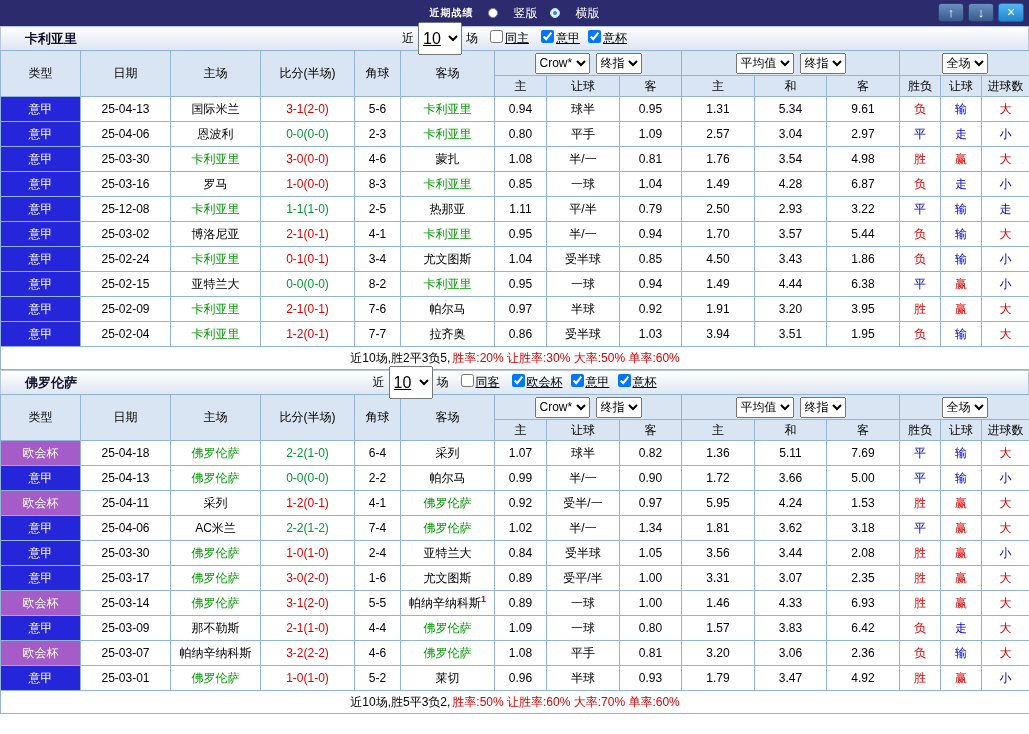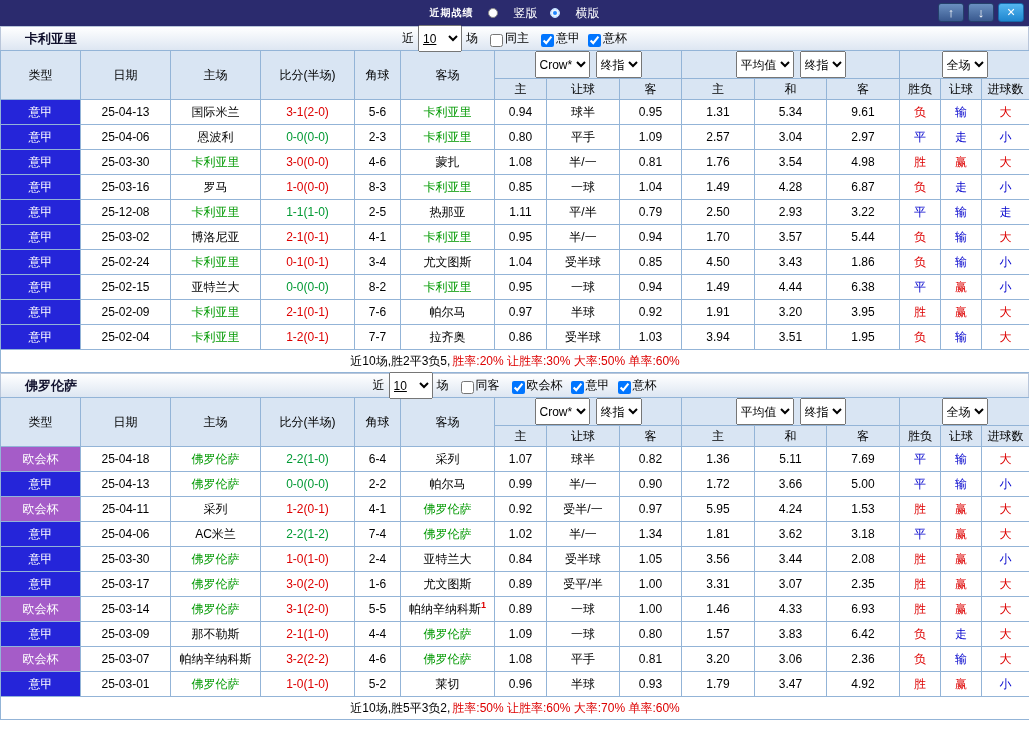--- a/index.html
+++ b/index.html
@@ -20,33 +20,33 @@
   .dot{width:10px;height:10px;border-radius:50%;background:#fff;border:1px solid #888;display:inline-block;}
   .dot.on{background:#1f86ff;border:1px solid #cfe4ff;box-shadow:inset 0 0 0 2px #eaf4ff;}
   .tb-buttons{position:absolute;right:5px;top:3px;display:flex;gap:4px;}
   .tb-btn{width:26px;height:19px;background:linear-gradient(#6a8fc0,#39598f);border:1px solid #24406b;border-radius:3px;color:#fff;text-align:center;line-height:17px;font-size:13px;cursor:pointer;}
   .tb-btn.tb-close{background:linear-gradient(#54b6f0,#1f86cf);border-color:#1668a8;font-size:14px;}
 
   
   .section-bar{height:24px;position:relative;display:flex;align-items:center;justify-content:center;background:linear-gradient(#ffffff,#dde6f2);border:1px solid #b9c6da;border-bottom:none;}
   .team-name{position:absolute;left:24px;font-size:13px;font-weight:bold;color:#10102c;}
   .filters{display:flex;align-items:center;gap:4px;}
-  .filters select{font-size:12px;height:27px;text-decoration:underline;}
+  .filters select{font-size:16px;height:33px;text-decoration:underline;}
   .count-select{width:44px;}
-  label.cb{display:flex;align-items:flex-end;margin-left:8px;cursor:pointer;}
+  label.cb{display:flex;align-items:flex-start;margin-left:8px;cursor:pointer;text-decoration:underline;}
   label.cb input{width:13px;height:13px;margin:0 2px 0 0;}
   .league-filters{display:flex;align-items:center;}
 
   
   table.grid{border-collapse:collapse;table-layout:fixed;width:1029px;}
   .grid th,.grid td{border:1px solid var(--grid-border);text-align:center;padding:0;white-space:nowrap;overflow:hidden;font-size:12px;font-weight:normal;}
   .grid thead th{background:var(--header-bg);color:#000;}
   .grid thead tr.grp-row th{height:25px;}
   .grid thead tr.sub-row th{height:21px;}
-  .grid thead select{font-size:12px;height:27px;margin:0 3px;}
+  .grid thead select{font-size:12px;height:21px;margin:0 3px;}
   .grid tbody td{height:25px;background:#fff;}
   .grid tfoot td{height:23px;background:#fff;}
   td.league{color:#fff;}
   td.league.c-badge-blue{background:var(--serie-a-badge);}
   td.league.c-badge-purple{background:var(--uecl-badge);}
   .c-red{color:var(--win-red);}
   .c-blue{color:var(--neutral-blue);}
   .c-green{color:var(--draw-green);}
   .tracked{color:var(--tracked-team);}
   sup.redflag{color:var(--win-red);font-size:9px;font-weight:bold;}

